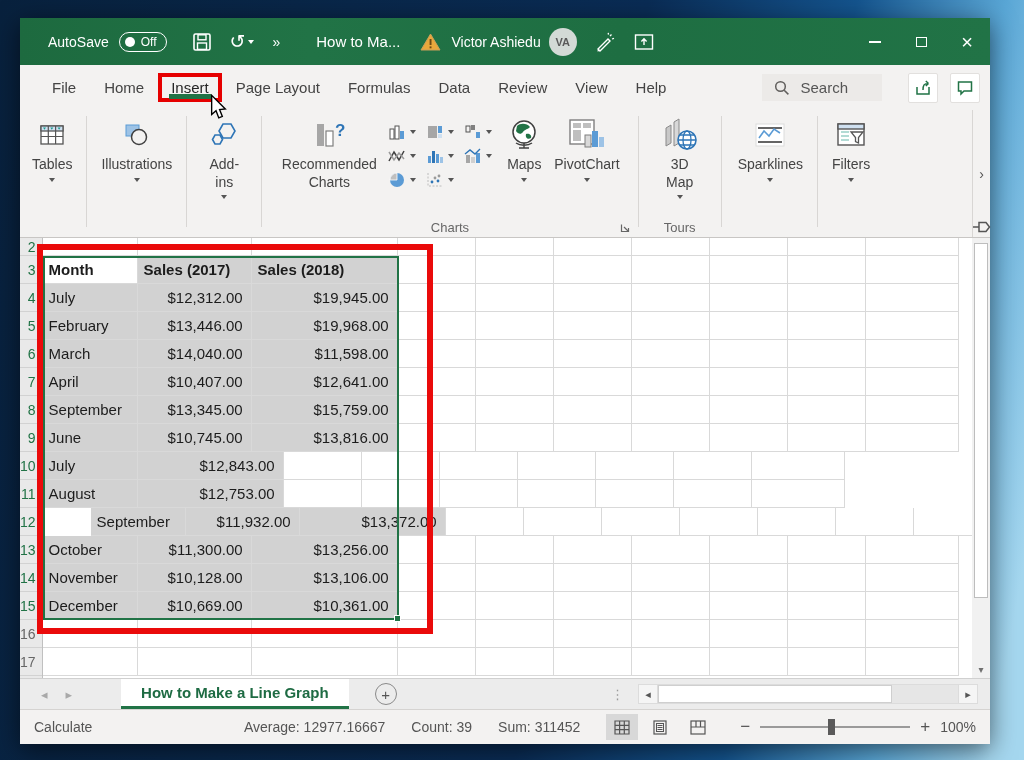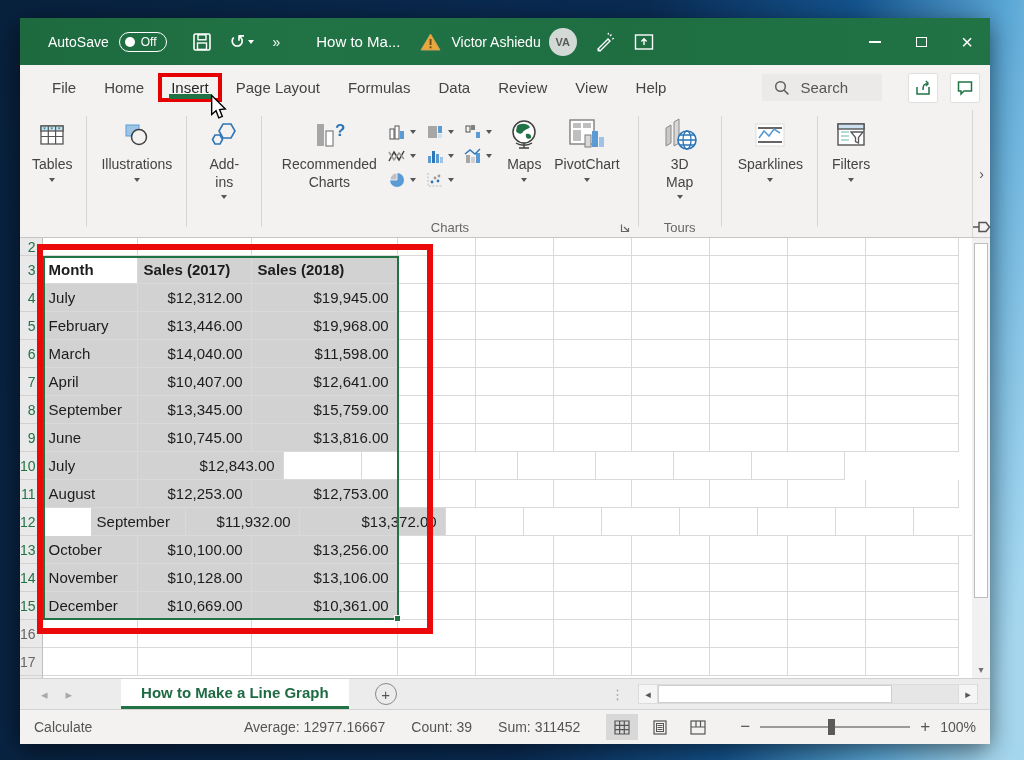--- a/index.html
+++ b/index.html
@@ -605,21 +605,20 @@
           <div class="cell" style="width: 78px;"></div>
           <div class="cell" style="width: 78px;"></div>
           <div class="cell" style="width: 78px;"></div>
           <div class="cell" style="width: 78px;"></div>
           <div class="cell" style="width: 78px;"></div>
           <div class="cell" style="width: 78px;"></div>
           <div class="cell" style="width: 93px;"></div>
         </div>
         <div class="grow" style="height: 28px;">
           <div class="cell txt sel" style="width: 95px;">August</div>
-          <div class="cell num sel" style="width: 114px;">$12,253.00</div>
           <div class="cell num sel" style="width: 146px;">$12,753.00</div>
           <div class="cell" style="width: 78px;"></div>
           <div class="cell" style="width: 78px;"></div>
           <div class="cell" style="width: 78px;"></div>
           <div class="cell" style="width: 78px;"></div>
           <div class="cell" style="width: 78px;"></div>
           <div class="cell" style="width: 78px;"></div>
           <div class="cell" style="width: 93px;"></div>
         </div>
         <div class="grow" style="height: 28px; margin-left: 48px;">
@@ -629,21 +628,21 @@
           <div class="cell" style="width: 78px;"></div>
           <div class="cell" style="width: 78px;"></div>
           <div class="cell" style="width: 78px;"></div>
           <div class="cell" style="width: 78px;"></div>
           <div class="cell" style="width: 78px;"></div>
           <div class="cell" style="width: 78px;"></div>
           <div class="cell" style="width: 93px;"></div>
         </div>
         <div class="grow" style="height: 28px;">
           <div class="cell txt sel" style="width: 95px;">October</div>
-          <div class="cell num sel" style="width: 114px;">$10,100.00</div>
+          <div class="cell num sel" style="width: 114px;">$11,300.00</div>
           <div class="cell num sel" style="width: 146px;">$13,256.00</div>
           <div class="cell" style="width: 78px;"></div>
           <div class="cell" style="width: 78px;"></div>
           <div class="cell" style="width: 78px;"></div>
           <div class="cell" style="width: 78px;"></div>
           <div class="cell" style="width: 78px;"></div>
           <div class="cell" style="width: 78px;"></div>
           <div class="cell" style="width: 93px;"></div>
         </div>
         <div class="grow" style="height: 28px;">

